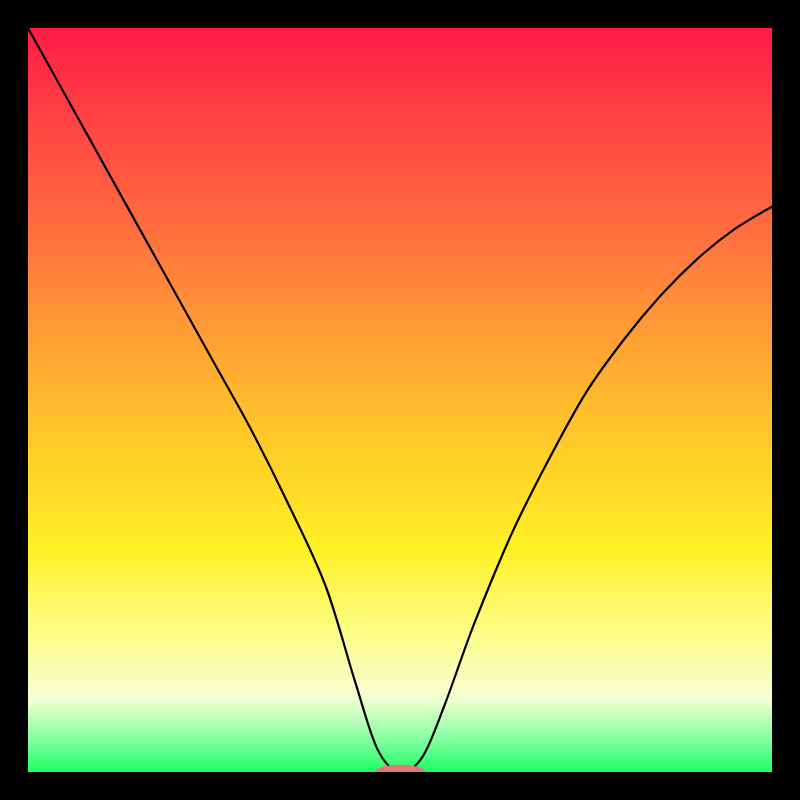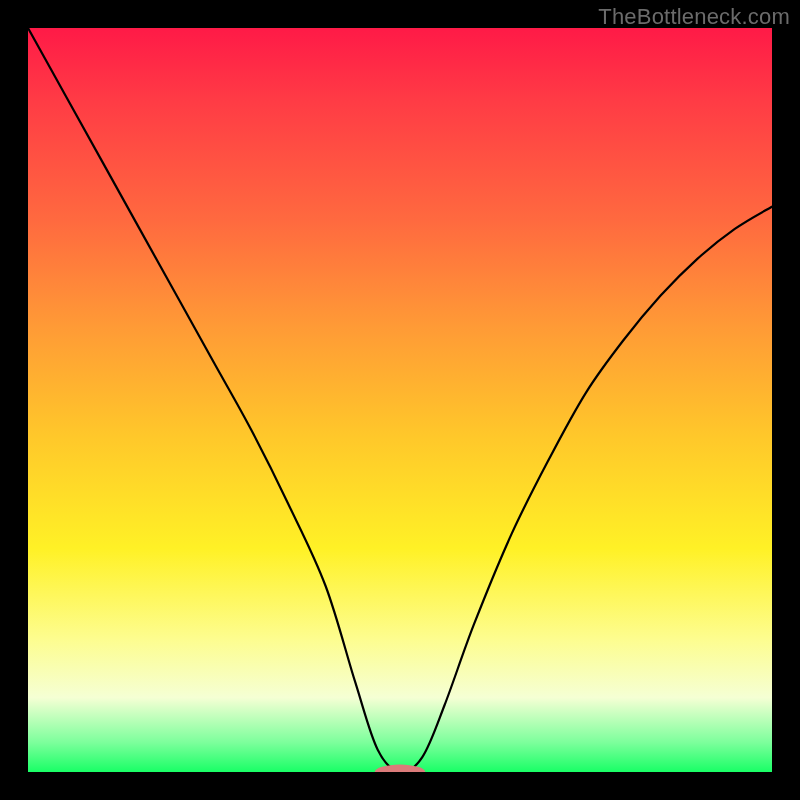--- a/index.html
+++ b/index.html
@@ -69,21 +69,20 @@
   }
   .marker {
     fill: #db7b7a;
     stroke: none;
   }
 </style>
 </head>
 <body>
 
 <div class="outer">
-  <div class="watermark">TheBottleneck.com</div>
 
   <div class="plot">
     <div class="gradient"></div>
 
     <svg class="curve-layer" viewBox="0 0 744 744" preserveAspectRatio="none">
       <path id="curve-path" class="curve" d="M 0.0 0.0 C 6.2 11.2, 24.8 44.6, 37.2 67.0 C 49.6 89.3, 62.0 111.6, 74.4 133.9 C 86.8 156.2, 99.2 178.6, 111.6 200.9 C 124.0 223.2, 136.4 245.5, 148.8 267.8 C 161.2 290.2, 173.6 312.5, 186.0 334.8 C 198.4 357.1, 210.8 378.2, 223.2 401.8 C 235.6 425.3, 248.0 450.1, 260.4 476.2 C 272.8 502.2, 286.4 528.2, 297.6 558.0 C 308.8 587.8, 318.7 627.4, 327.4 654.7 C 336.0 682.0, 342.2 706.8, 349.7 721.7 C 357.1 736.6, 364.6 742.8, 372.0 744.0 C 379.4 745.2, 386.9 740.3, 394.3 729.1 C 401.8 718.0, 408.0 699.4, 416.6 677.0 C 425.3 654.7, 435.2 623.7, 446.4 595.2 C 457.6 566.7, 471.2 533.2, 483.6 505.9 C 496.0 478.6, 508.4 455.1, 520.8 431.5 C 533.2 408.0, 545.6 384.4, 558.0 364.6 C 570.4 344.7, 582.8 328.6, 595.2 312.5 C 607.6 296.4, 620.0 281.5, 632.4 267.8 C 644.8 254.2, 657.2 241.8, 669.6 230.6 C 682.0 219.5, 694.4 209.6, 706.8 200.9 C 719.2 192.2, 737.8 182.3, 744.0 178.6"></path>
       <ellipse id="marker-ellipse" class="marker" cx="372.0" cy="744.0" rx="25.3" ry="7.4" fill="#db7b7a"></ellipse>
     </svg>
   </div>
 </div>

